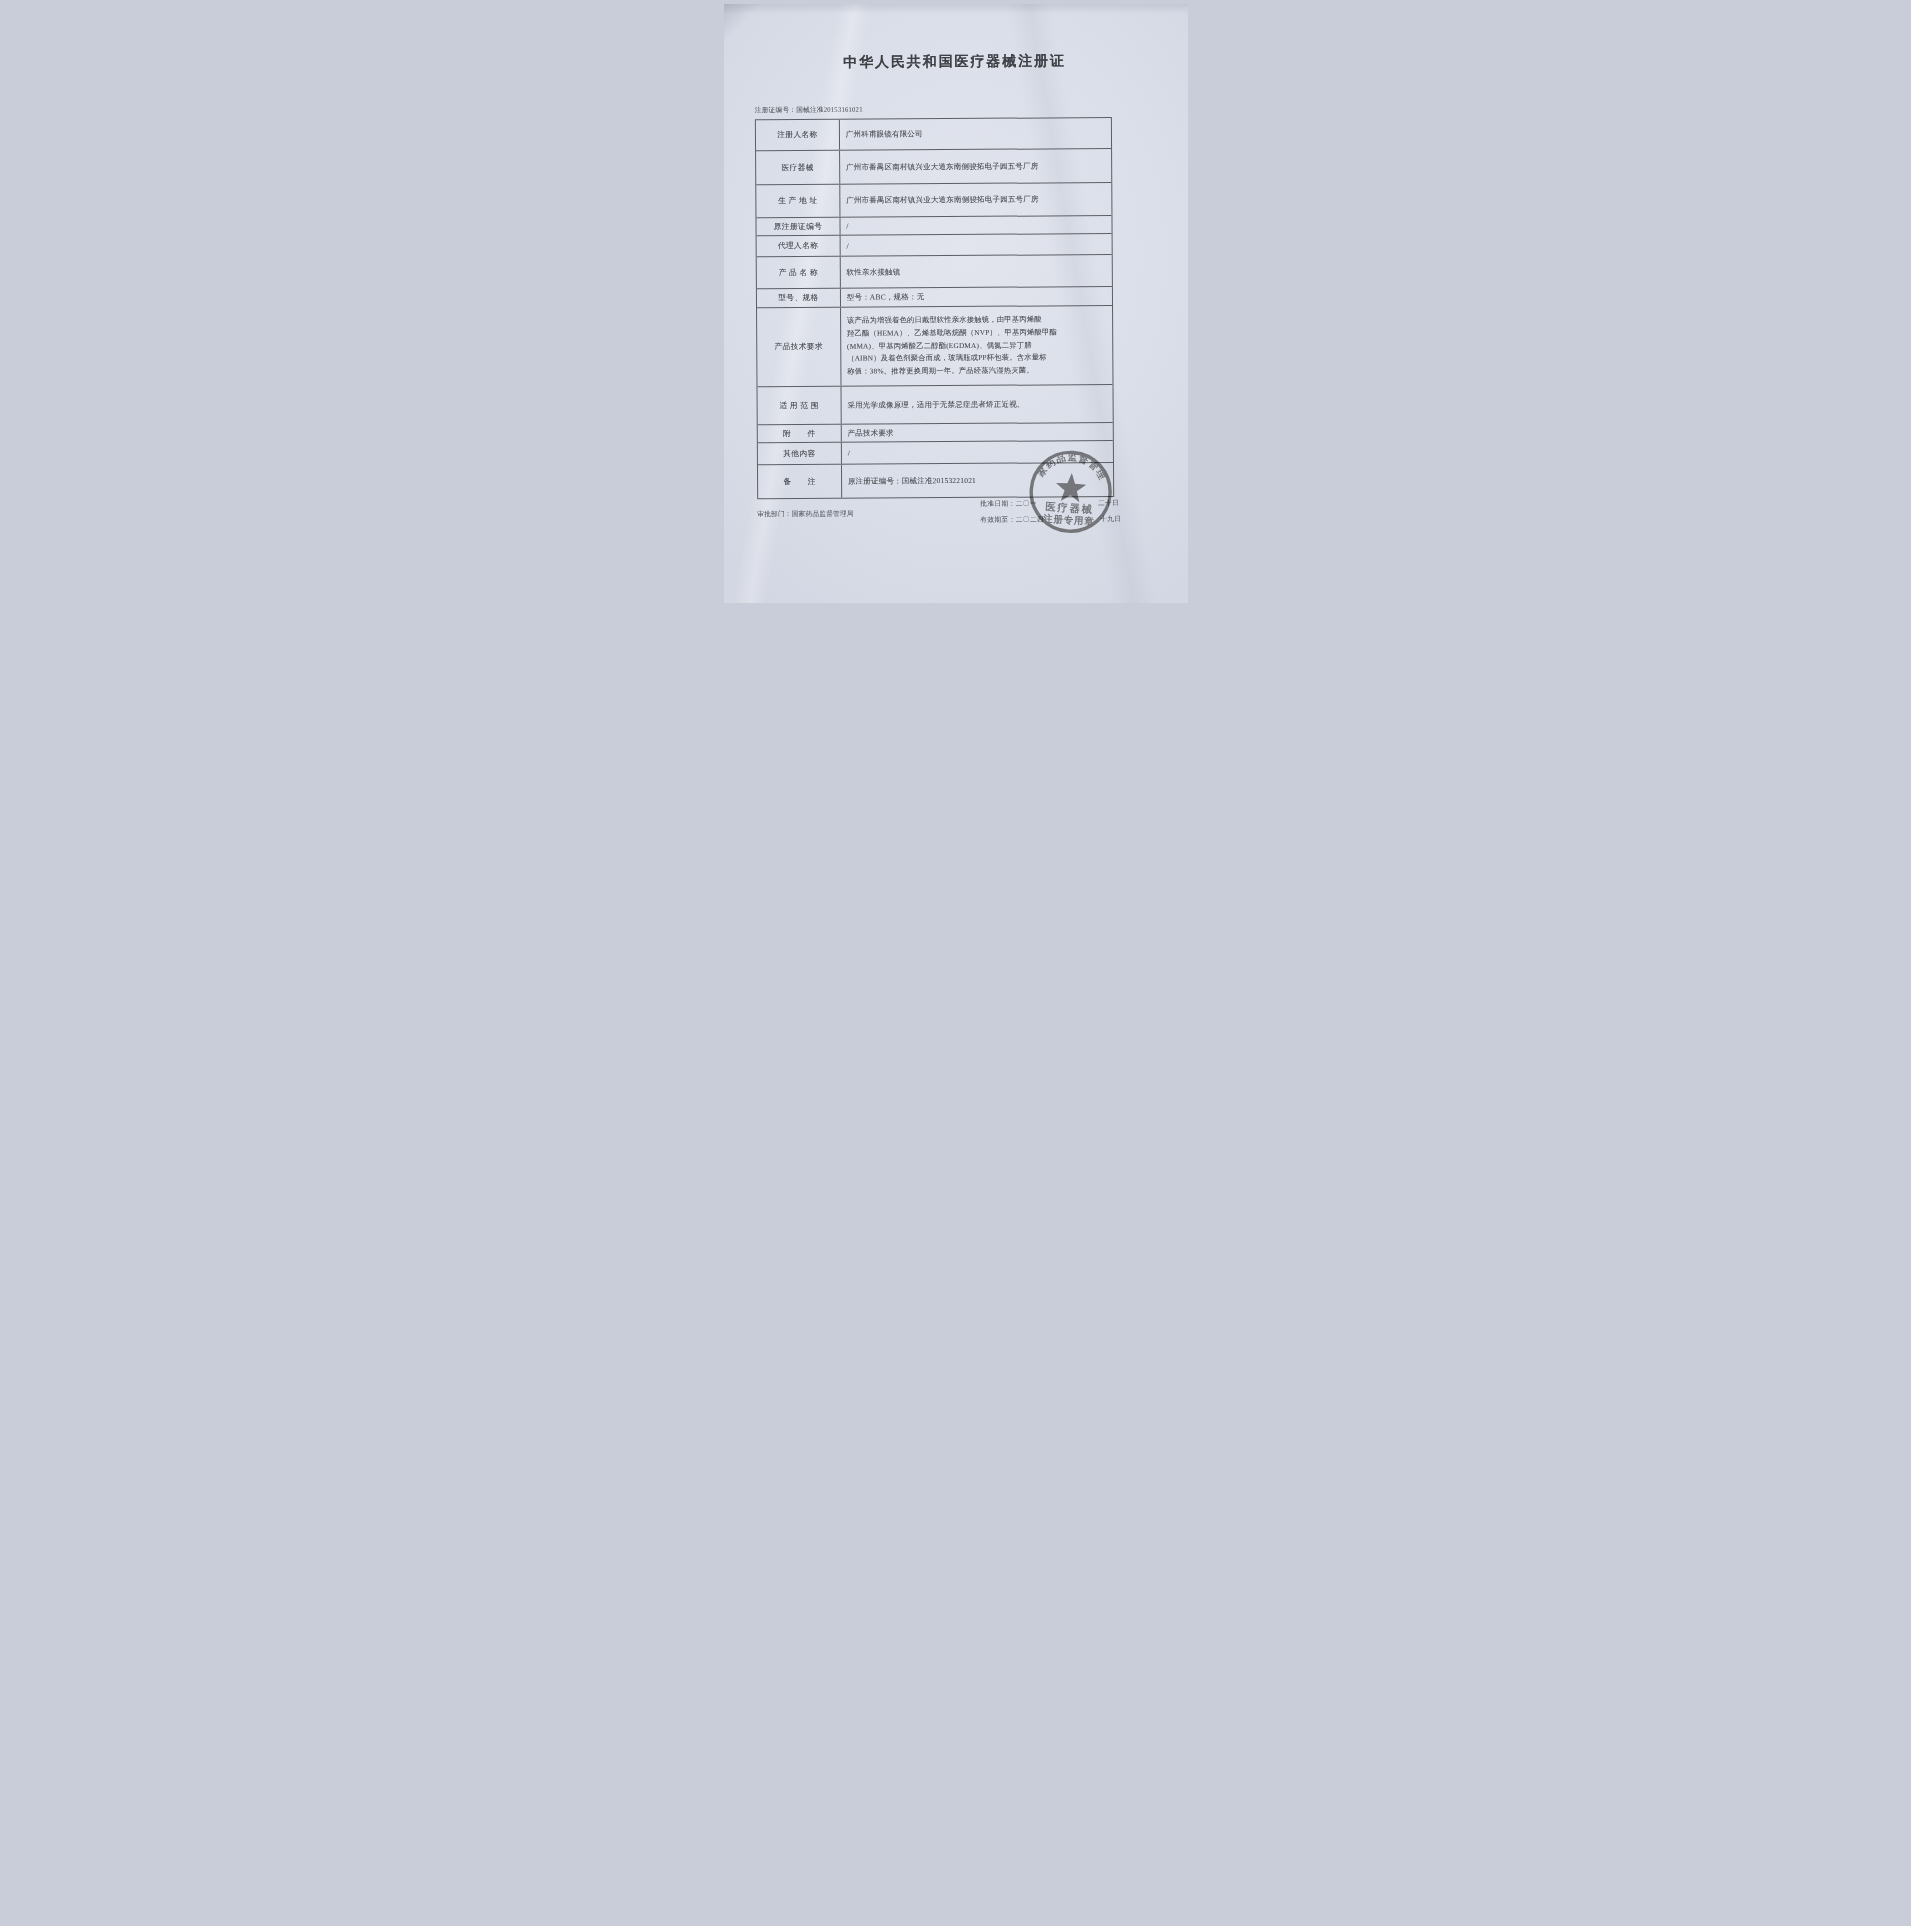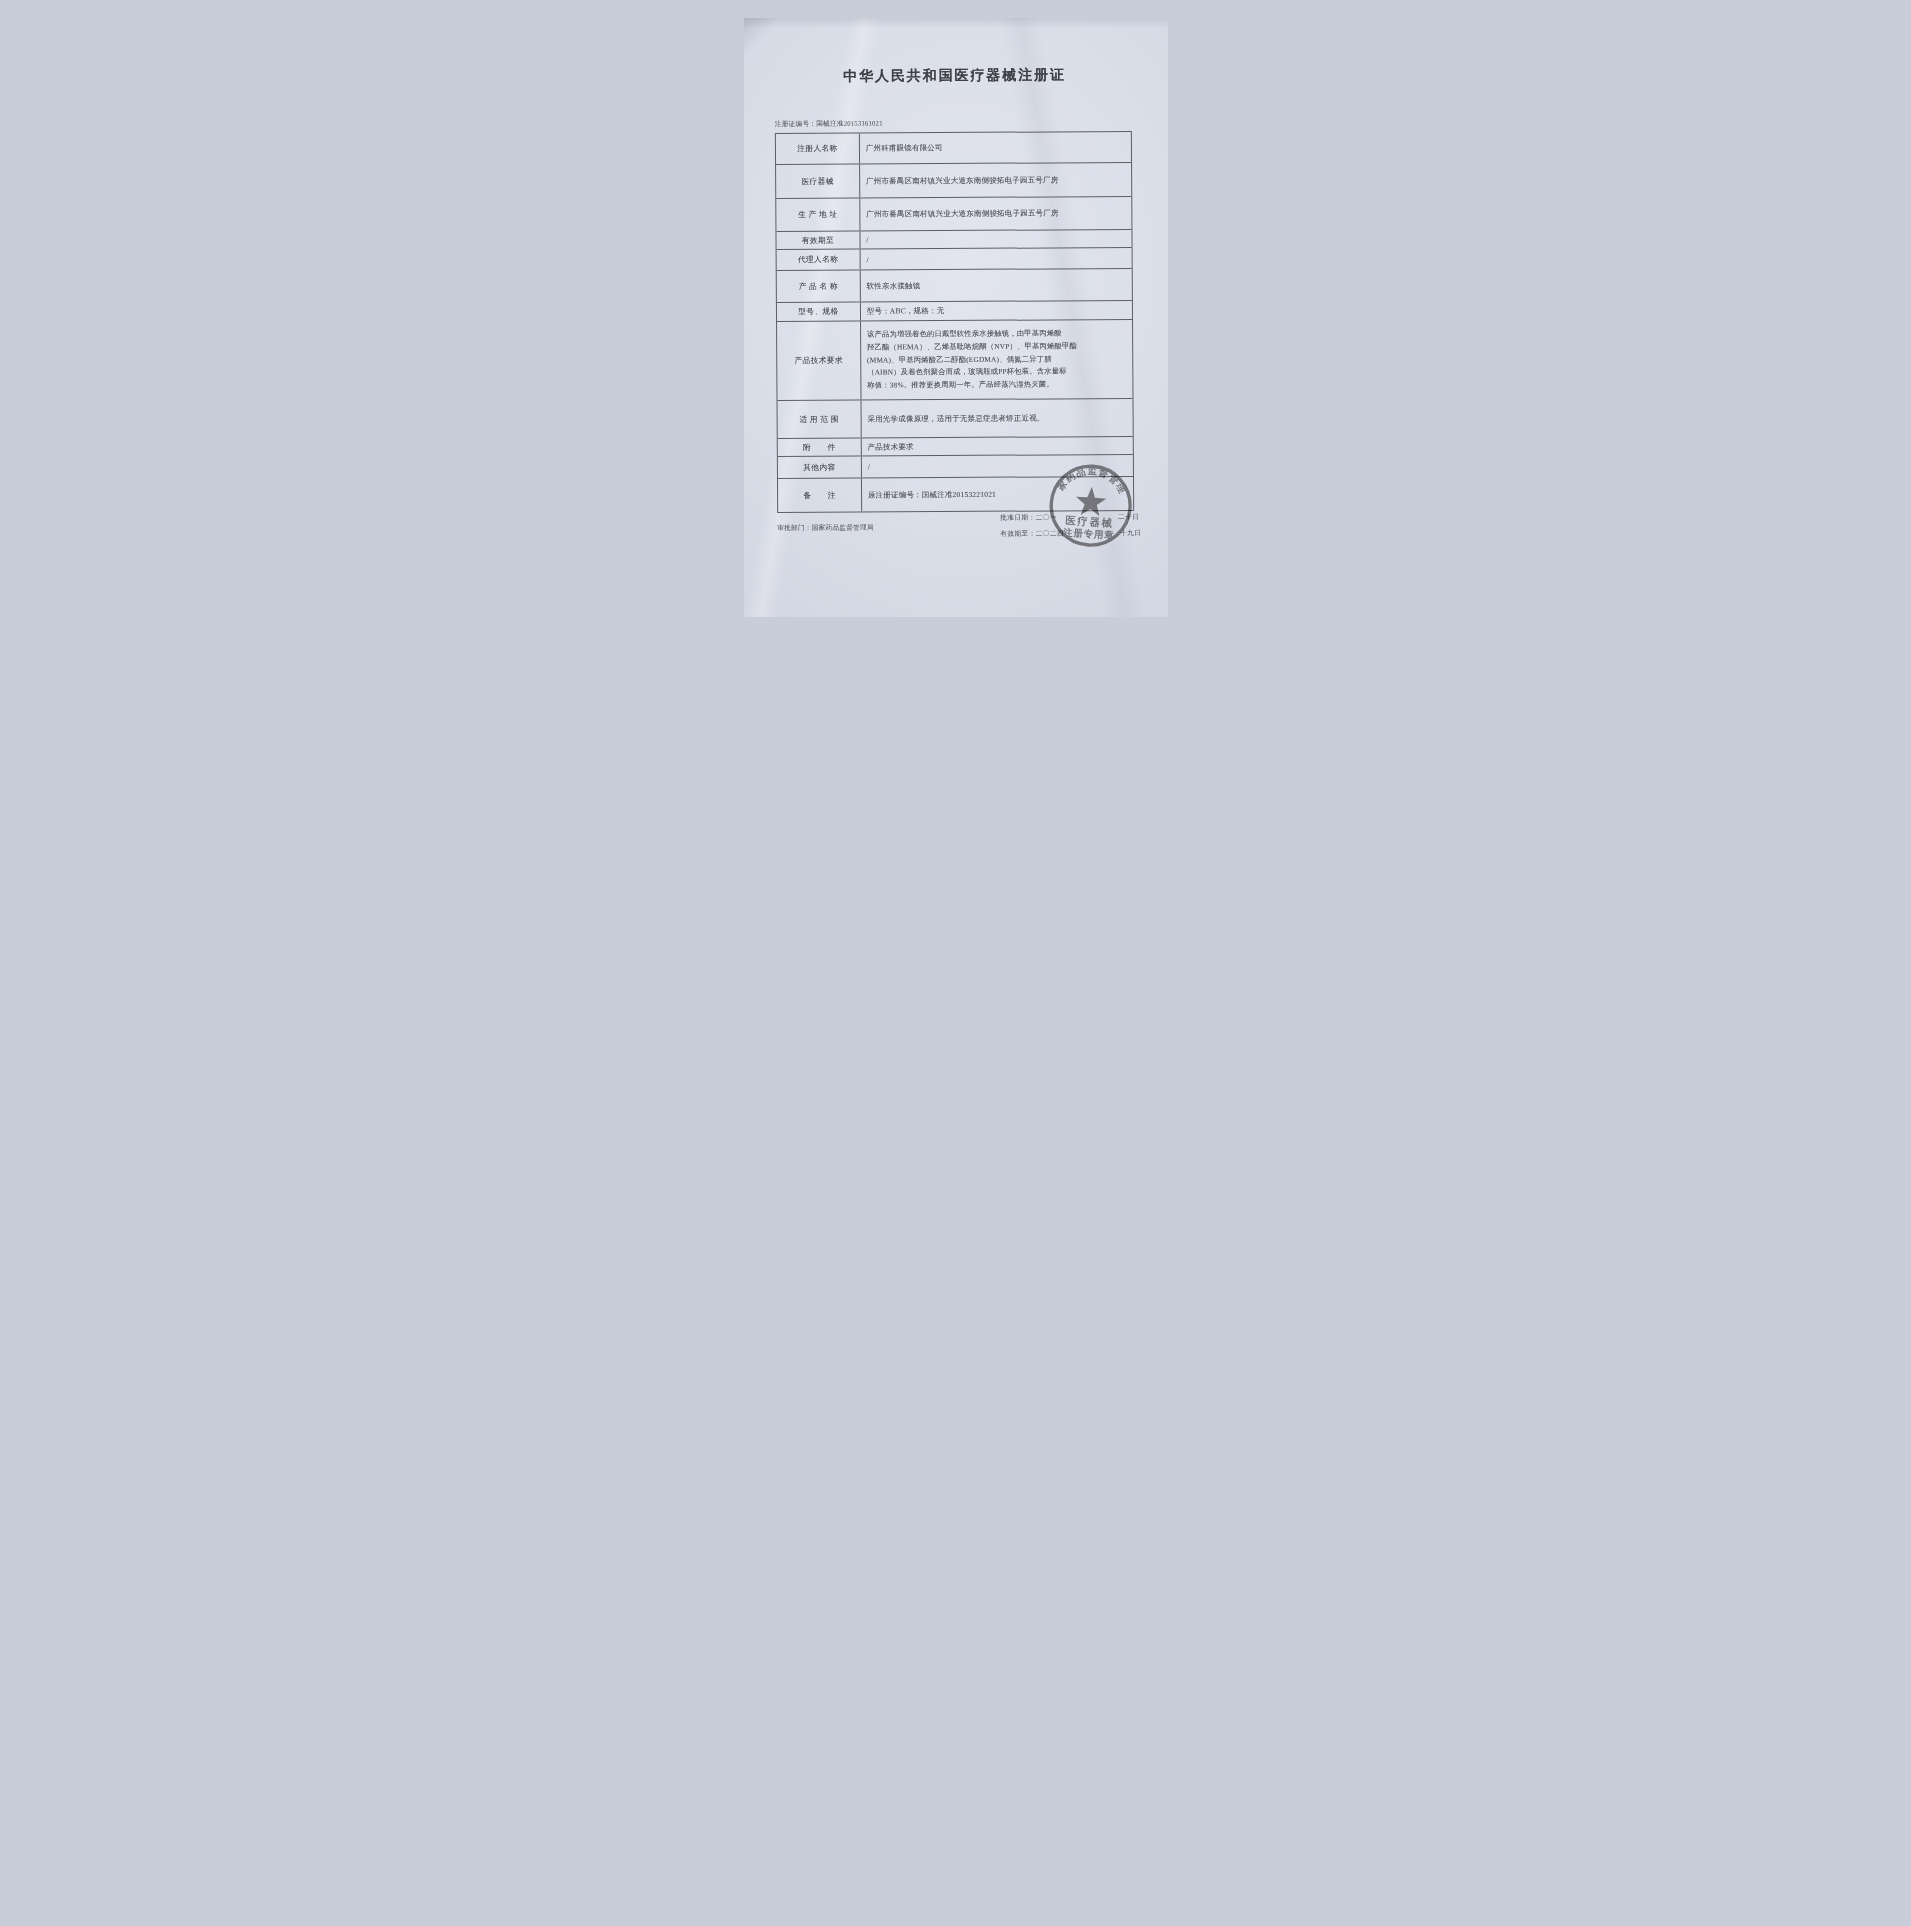--- a/index.html
+++ b/index.html
@@ -3,22 +3,22 @@
 <meta charset="utf-8">
 <style>
   html,body{margin:0;padding:0;}
   body{
     background:#c9cdd9;
     font-family:"Liberation Serif","DejaVu Serif",serif;
     -webkit-font-smoothing:antialiased;
   }
   .paper{
     position:relative;
-    width:424px;height:599px;
-    margin:18px auto;
+    width:464px;height:599px;
+    margin:4px auto;
     background:radial-gradient(ellipse 347px 424px at 52% 42%, #e2e5ee 0%, #dbdfe9 55%, #d3d7e3 100%);
     overflow:hidden;
     color:#494a50;
   }
   
   .paper::before{
     content:"";position:absolute;left:0;top:0;width:100%;height:100%;pointer-events:none;
     background:
       linear-gradient(135deg, rgba(120,126,146,.28) 0%, rgba(120,126,146,0) 27px),
       linear-gradient(180deg, rgba(110,116,136,.18) 0%, rgba(110,116,136,0) 10px),
@@ -102,21 +102,21 @@
       </div>
       <div class="trow r2">
         <div class="tlabel">医疗器械</div>
         <div class="tvalue">广州市番禺区南村镇兴业大道东南侧骏拓电子园五号厂房</div>
       </div>
       <div class="trow r3">
         <div class="tlabel">生 产 地 址</div>
         <div class="tvalue">广州市番禺区南村镇兴业大道东南侧骏拓电子园五号厂房</div>
       </div>
       <div class="trow r4">
-        <div class="tlabel">有效期至</div>
+        <div class="tlabel">原注册证编号</div>
         <div class="tvalue slash">/</div>
       </div>
       <div class="trow r5">
         <div class="tlabel">代理人名称</div>
         <div class="tvalue slash">/</div>
       </div>
       <div class="trow r6">
         <div class="tlabel">产 品 名 称</div>
         <div class="tvalue">软性亲水接触镜</div>
       </div>

